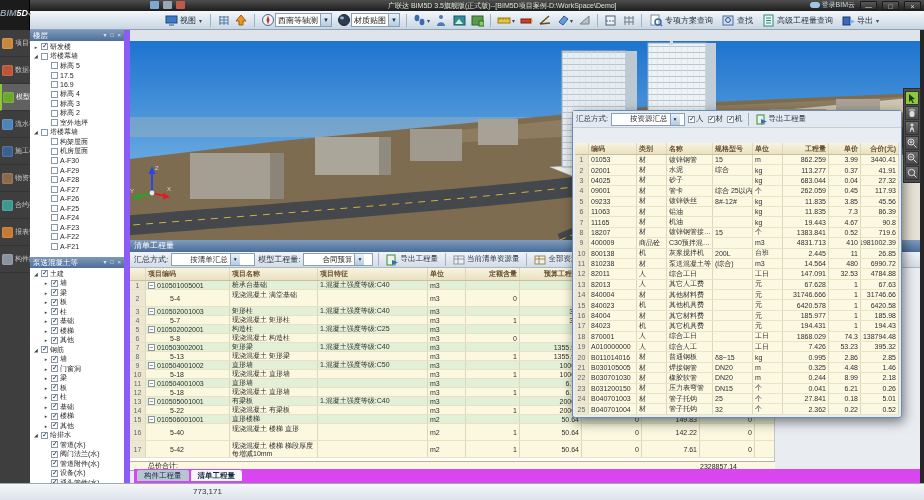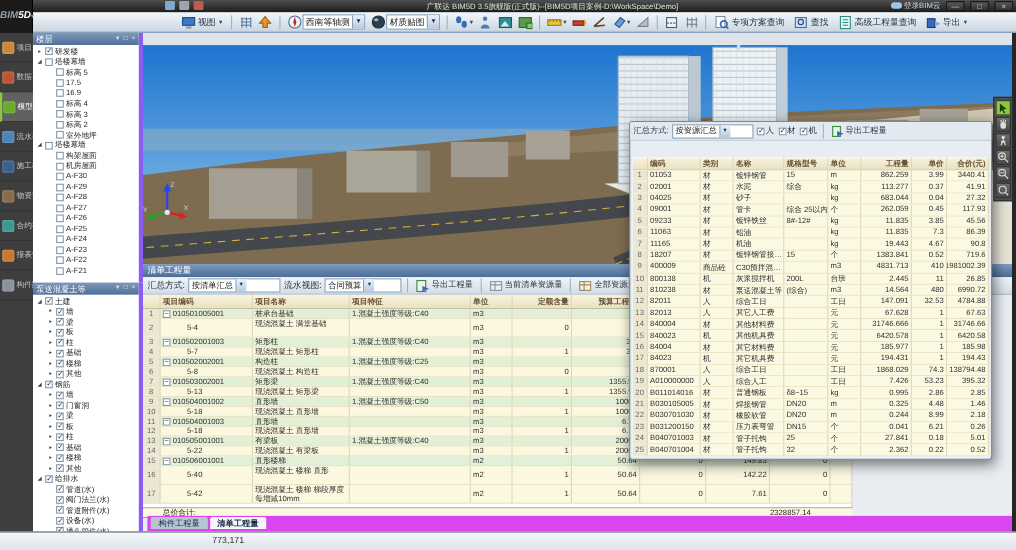--- a/index.html
+++ b/index.html
@@ -42,21 +42,21 @@
   .ticon{flex:none}
 
   
   .rail{position:absolute;left:0;top:30px;width:30px;height:453px;background:#3e3e3e;z-index:10}
   .rail-item{height:27px;display:flex;align-items:center;gap:2px;padding-left:2px;
     color:#c6c6c6;font-size:7px;overflow:hidden;white-space:nowrap;border-bottom:1px solid #343434}
   .rail-item.active{background:#616161;color:#fff;border-left:2px solid #8dc63f;padding-left:1px}
   .rail-ico{width:11px;height:11px;border-radius:2px;flex:none;box-shadow:inset 0 0 2px rgba(255,255,255,.4)}
 
   
-  .panel{position:absolute;left:30px;width:100px;background:#f0f2f5;border-right:4px solid #8b5cf6;z-index:10}
+  .panel{position:absolute;left:30px;width:100px;background:#f0f2f5;border-right:6px solid #8b5cf6;z-index:10}
   .p-floors{top:30px;height:227px}
   .p-types{top:257px;height:226px}
   .phead{height:11px;background:linear-gradient(#7d98ba,#4f6f99);color:#fff;font-size:7.5px;
     line-height:11px;padding-left:3px;position:relative}
   .pbtns{position:absolute;right:2px;top:0;font-size:6px;color:#dde6ef;letter-spacing:1px}
   .tree{position:absolute;left:0;right:0;top:11px;bottom:0;background:#fff;overflow:hidden;padding-top:1px}
   .trow{height:9.5px;display:flex;align-items:center;gap:2px;font-size:7px;color:#1e1e1e;white-space:nowrap}
   .arr{width:6px;flex:none;font-size:5px;color:#444;text-align:center;line-height:6px}
   .cb{width:7px;height:7px;flex:none;border:1px solid #8898a8;background:#fff;position:relative}
   .ck1::after{content:"✓";position:absolute;left:0;top:-2px;font-size:7px;color:#2a2a2a}
@@ -111,21 +111,21 @@
   .qtotal .lbl{margin-left:18px}
   .qtotal .val{position:absolute;right:38px}
   .qtabs{position:absolute;left:4px;bottom:0;width:790px;height:14px;background:#d946ef;
     display:flex;gap:2px;padding-left:3px}
   .qtab{height:11px;margin-top:1px;padding:0 7px;font-size:7.5px;line-height:11px;
     background:#b7c4d2;color:#122a42;border-radius:2px 2px 0 0}
   .qtab.active{background:#f4f6f8;font-weight:bold}
 
   
   .mini-combo{display:inline-flex;align-items:center;height:13px;background:#fff;
-    border:1px solid #88a0b8;font-size:7.5px;padding-left:2px;color:#222}
+    border:1px solid #88a0b8;font-size:7.5px;padding-left:18px;color:#222}
   .mini-combo .dar{width:10px;height:11px;margin-left:2px;border-left:1px solid #88a0b8;
     background:linear-gradient(#eaf2fa,#b5cbdf);text-align:center;font-size:5px;line-height:11px;color:#234}
   .tbtn{display:inline-flex;align-items:flex-start;gap:2px;font-size:7.5px;color:#1e2e3e;padding:0 2px}
 
   
   .sbar{position:absolute;left:0;bottom:0;width:924px;height:17px;
     background:linear-gradient(#f5f7f9,#dce3ea);border-top:1px solid #98a8b8;
     font-size:8px;color:#333;line-height:16px;z-index:25}
   .sbar span{margin-left:193px}
 
@@ -715,21 +715,21 @@
     </div>
 
     <div class="qpanel">
       <div class="qphead">清单工程量</div>
       <div class="qtbar">
         <span>汇总方式:</span>
         <span class="mini-combo" style="width:84px">
           <span>按清单汇总</span>
             <span class="dar">▼</span>
         </span>
-        <span>流水视图:</span>
+        <span>模型工程量:</span>
         <span class="mini-combo" style="width:70px">
           <span>合同预算</span>
             <span class="dar">▼</span>
         </span>
         <span class="tb-sep"></span>
         <span class="tbtn">
           <svg width="12" height="12">
               <rect x="1" y="1" width="8" height="10" fill="#e8f4e8" stroke="#3a8a3a"></rect>
               <polygon points="6,6 12,8.5 6,11" fill="#3a6ab8"></polygon>
             </svg>

